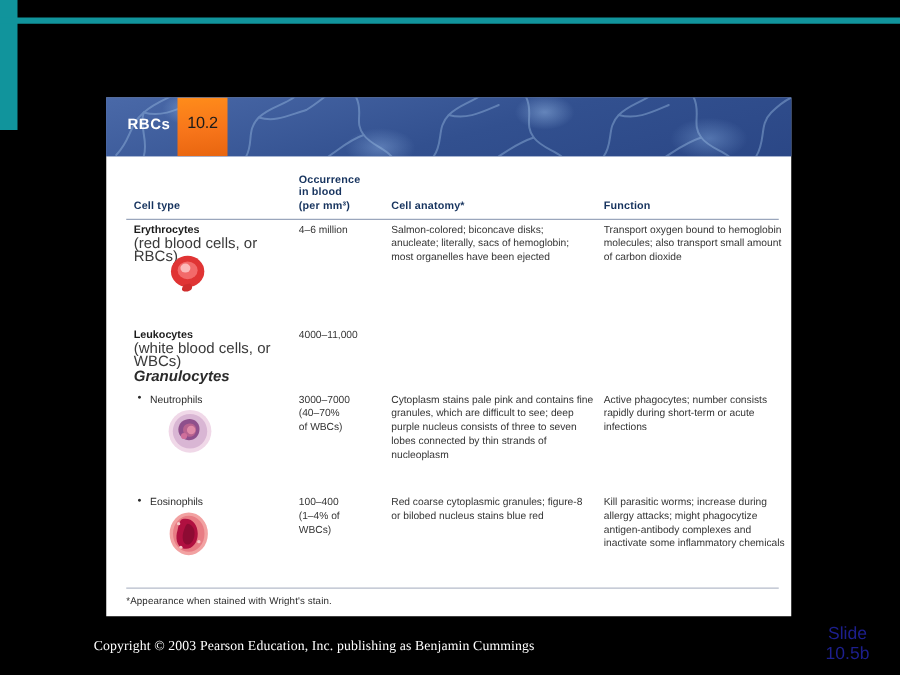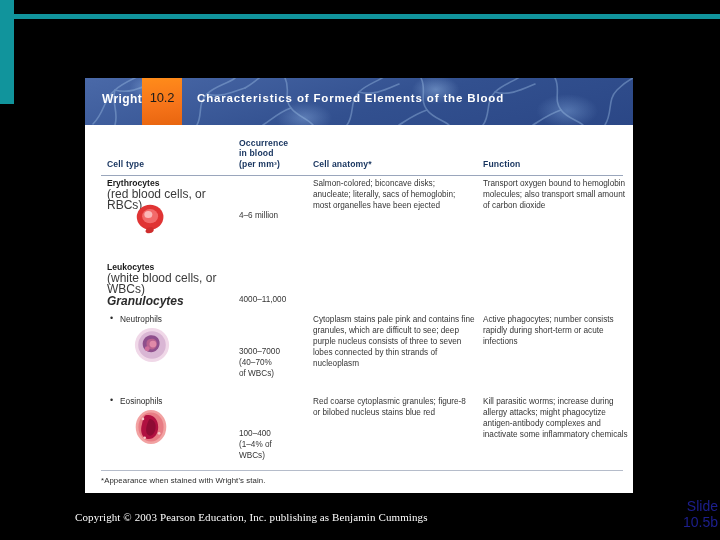--- a/index.html
+++ b/index.html
@@ -58,21 +58,21 @@
   #ch-celltype{left:22px;margin-top:11px;}
   #ch-occurrence{left:154px;}
   #ch-anatomy{left:228px;}
   #ch-function{left:398px;text-align:right;}
   #head-rule{position:absolute;left:16px;right:10px;bottom:2px;height:1px;background:#9aa6bc;}
 
   
   #tbody{position:relative;height:287px;}
   .row{position:absolute;left:0;width:100%;}
   .c-type{position:absolute;left:22px;width:128px;}
-  .c-occ {position:absolute;left:154px;width:68px;text-align:left;margin-top:32px;}
+  .c-occ {position:absolute;left:154px;width:68px;text-align:left;}
   .c-ana {position:absolute;left:228px;width:162px;}
   .c-fun {position:absolute;left:398px;width:148px;}
 
   .name-bold{color:#1b1b1b;font-size:8.6px;font-weight:bold;line-height:11px;}
   .name-sub{color:#3a3a3a;font-size:12px;line-height:11px;}
   .name-ital{color:#2b2b2b;font-size:12px;font-style:italic;font-weight:bold;line-height:11px;}
   .name-bullet{color:#2b2b2b;font-size:8.3px;line-height:11px;padding-left:13px;position:relative;}
   .name-bullet:before{content:"•";position:absolute;left:3px;top:-1px;font-size:9px;}
   .celltxt{color:#353535;font-size:8.2px;line-height:11.1px;}
   .occtxt{color:#353535;font-size:8.2px;line-height:11.1px;}
@@ -90,22 +90,22 @@
     color:#2b2b2b;font-size:7.8px;letter-spacing:.1px;
   }
 
   
   #copyright{
     position:absolute;left:28px;top:511px;
     color:#ffffff;font-size:11px;
     font-family:"Liberation Serif", serif;letter-spacing:.1px;padding-left:47px;
   }
   #slide-number{
-    position:absolute;right:2px;top:498px;width:52px;
-    color:#1d1f8e;font-size:14px;line-height:16px;text-align:right;
+    position:absolute;right:16px;top:498px;width:52px;
+    color:#1d1f8e;font-size:14px;line-height:16px;text-align:center;
   }
 </style>
 </head>
 <body>
 
 <div id="deco-vbar"></div>
 <div id="deco-hbar"></div>
 
 <div id="table-card">
 
@@ -126,23 +126,22 @@
         <path d="M342 32 C330 36 322 42 314 47"></path>
         <path d="M398 47 C406 36 400 24 410 14 C418 6 428 4 436 -2"></path>
         <path d="M410 14 C424 18 436 12 450 6"></path>
         <path d="M470 0 C476 12 468 22 476 32 C482 40 492 42 498 47"></path>
         <path d="M476 32 C464 36 456 42 448 47"></path>
         <path d="M520 47 C528 34 522 22 532 12 C538 6 544 2 548 0"></path>
       </g>
     </svg>
 
     <div id="banner-number-box"></div>
-    <div id="banner-label">Wright</div>
+    <div id="banner-label">RBCs</div>
     <div id="banner-number">10.2</div>
-    <div id="banner-title">Characteristics of Formed Elements of the Blood</div>
   </div>
 
   <div id="col-headers">
     <div class="colhead" id="ch-celltype">Cell type</div>
 
     <div class="colhead" id="ch-occurrence">
       <div>Occurrence</div>
       <div>in blood</div>
       <div>(per mm³)</div>
     </div>

